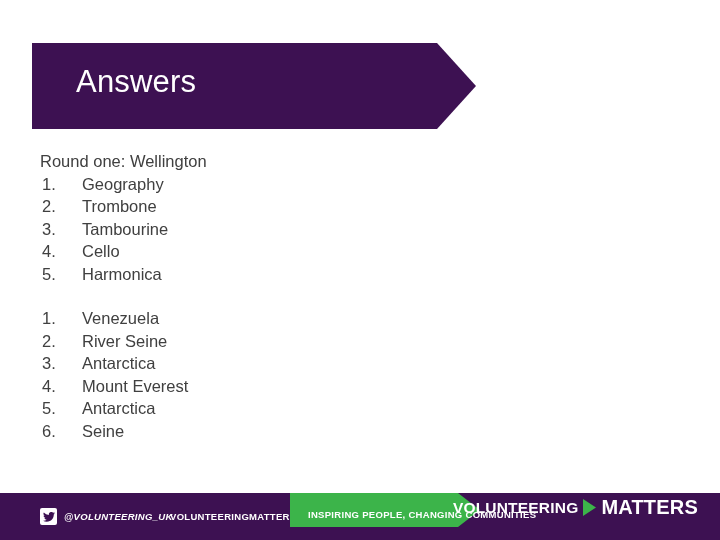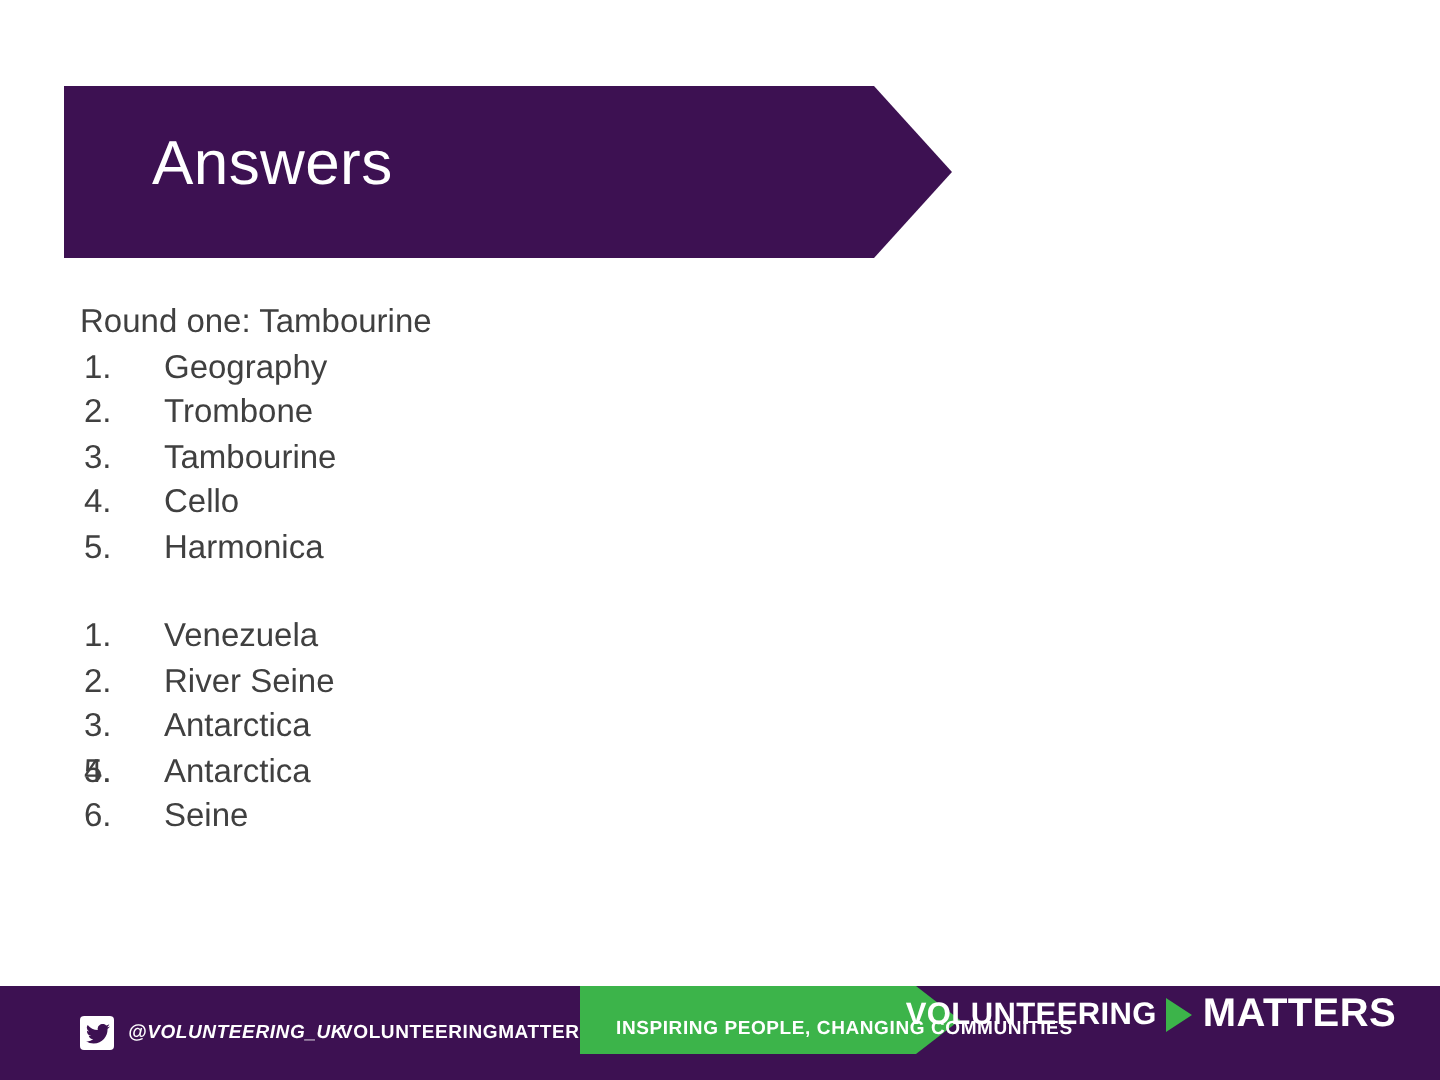--- a/index.html
+++ b/index.html
@@ -180,21 +180,21 @@
 <div id="title-banner">
   <svg id="title-banner-shape" viewBox="0 0 444 77" preserveAspectRatio="none">
     <path d="M0,0 L405,0 L444,38.5 L405,77 L0,77 Z" fill="#3d1152"></path>
   </svg>
   <div id="title-text">Answers</div>
 </div>
 
 <div id="content">
 
   <div class="round-block">
-    <div class="round-heading">Round one: Tambourine</div>
+    <div class="round-heading">Round one: Wellington</div>
     <ol class="answer-list">
       <li>
         <span class="num">1.</span>
         <span>Geography</span>
       </li>
       <li>
         <span class="num">2.</span>
         <span>Trombone</span>
       </li>
       <li>
@@ -221,20 +221,21 @@
       <li>
         <span class="num">2.</span>
         <span>River Seine</span>
       </li>
       <li>
         <span class="num">3.</span>
         <span>Antarctica</span>
       </li>
       <li>
         <span class="num">4.</span>
+        <span>Mount Everest</span>
       </li>
       <li>
         <span class="num">5.</span>
         <span>Antarctica</span>
       </li>
       <li>
         <span class="num">6.</span>
         <span>Seine</span>
       </li>
     </ol>

